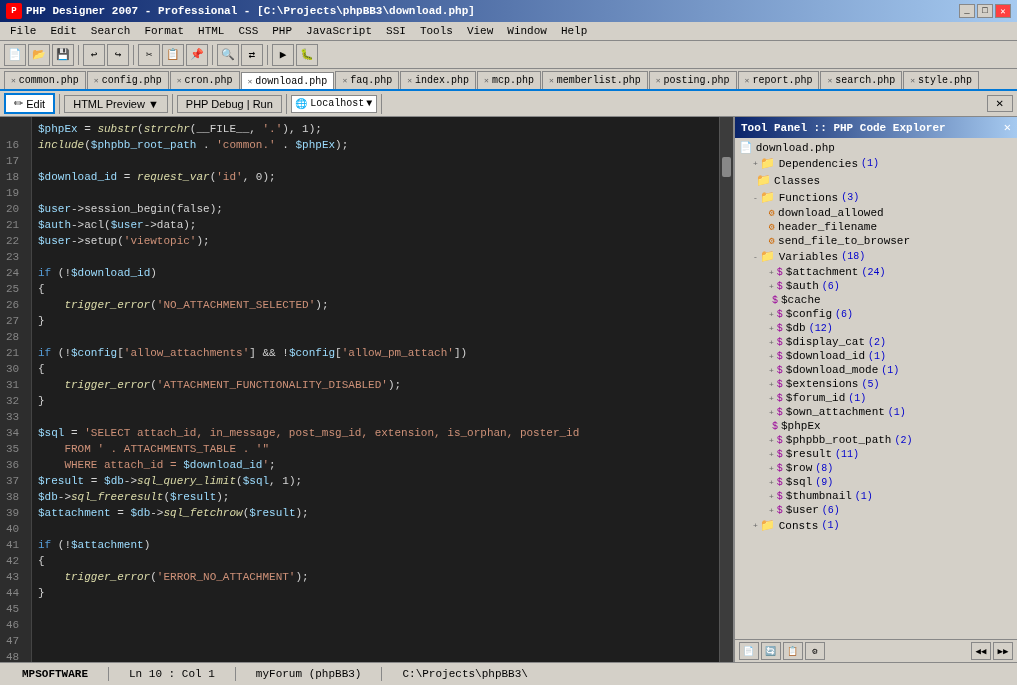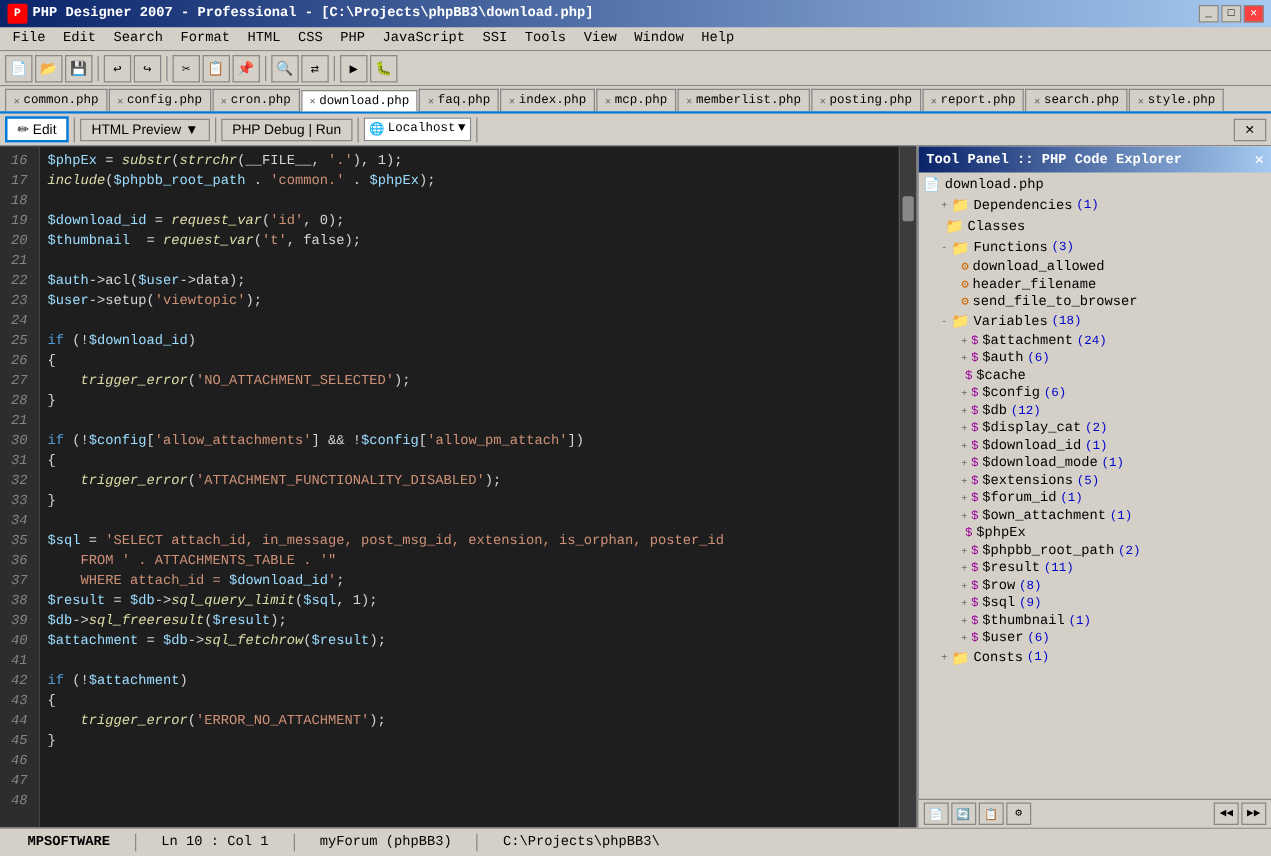--- a/index.html
+++ b/index.html
@@ -119,28 +119,27 @@
     .code-editor {
       flex: 1;
       background: #1e1e1e;
       display: flex;
       overflow: hidden;
       position: relative;
     }
     .line-numbers {
       background: #2d2d2d;
       color: #858585;
-      padding: 4px 6px;
+      padding: 20px 6px;
       font-size: 11px;
       line-height: 16px;
-      text-align: center;
+      text-align: left;
       min-width: 32px;
       border-right: 1px solid #444;
       overflow: hidden;
-      font-style: italic;
     }
     .line-num { height: 16px; }
     .code-area {
       flex: 1;
       padding: 4px 6px;
       font-size: 11px;
       line-height: 16px;
       color: #d4d4d4;
       overflow: auto;
       background: #1e1e1e;
@@ -375,22 +374,22 @@
       <div class="line-num">45</div>
       <div class="line-num">46</div>
       <div class="line-num">47</div>
       <div class="line-num">48</div>
     </div>
     <div class="code-area">
       <span class="code-line"><span class="var">$phpEx</span> = <span class="fn">substr</span>(<span class="fn">strrchr</span>(__FILE__, <span class="str">'.'</span>), 1);</span>
       <span class="code-line"><span class="fn">include</span>(<span class="var">$phpbb_root_path</span> . <span class="str">'common.'</span> . <span class="var">$phpEx</span>);</span>
       <span class="code-line"> </span>
       <span class="code-line"><span class="var">$download_id</span> = <span class="fn">request_var</span>(<span class="str">'id'</span>, 0);</span>
-      <span class="code-line"><span class="var">$thumbnail</span>  = <span class="fn">request_var</span>(<span class="str">'t'</span>, false);</span>
       <span class="code-line"> </span>
+      <span class="code-line"><span class="var">$user</span>-&gt;session_begin(false);</span>
       <span class="code-line"><span class="var">$auth</span>-&gt;acl(<span class="var">$user</span>-&gt;data);</span>
       <span class="code-line"><span class="var">$user</span>-&gt;setup(<span class="str">'viewtopic'</span>);</span>
       <span class="code-line"> </span>
       <span class="code-line"><span class="kw">if</span> (!<span class="var">$download_id</span>)</span>
       <span class="code-line">{</span>
       <span class="code-line">    <span class="fn">trigger_error</span>(<span class="str">'NO_ATTACHMENT_SELECTED'</span>);</span>
       <span class="code-line">}</span>
       <span class="code-line"> </span>
       <span class="code-line"><span class="kw">if</span> (!<span class="var">$config</span>[<span class="str">'allow_attachments'</span>] &amp;&amp; !<span class="var">$config</span>[<span class="str">'allow_pm_attach'</span>])</span>
       <span class="code-line">{</span>

